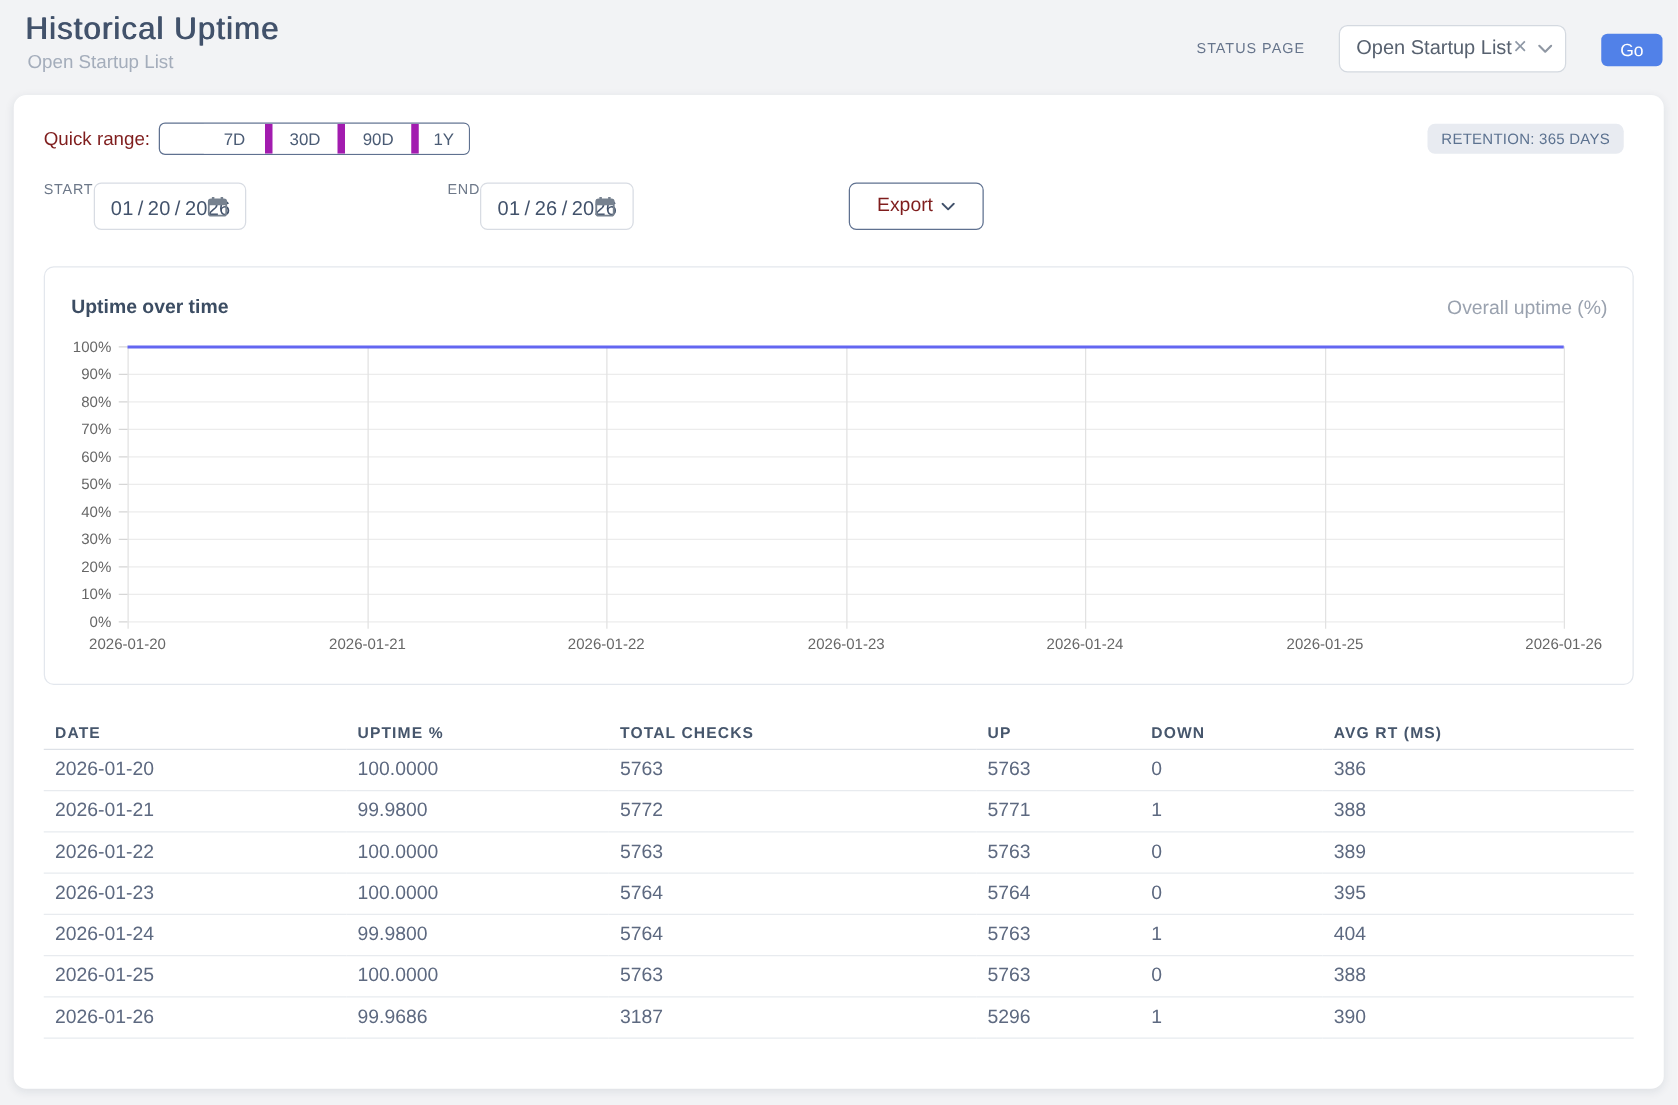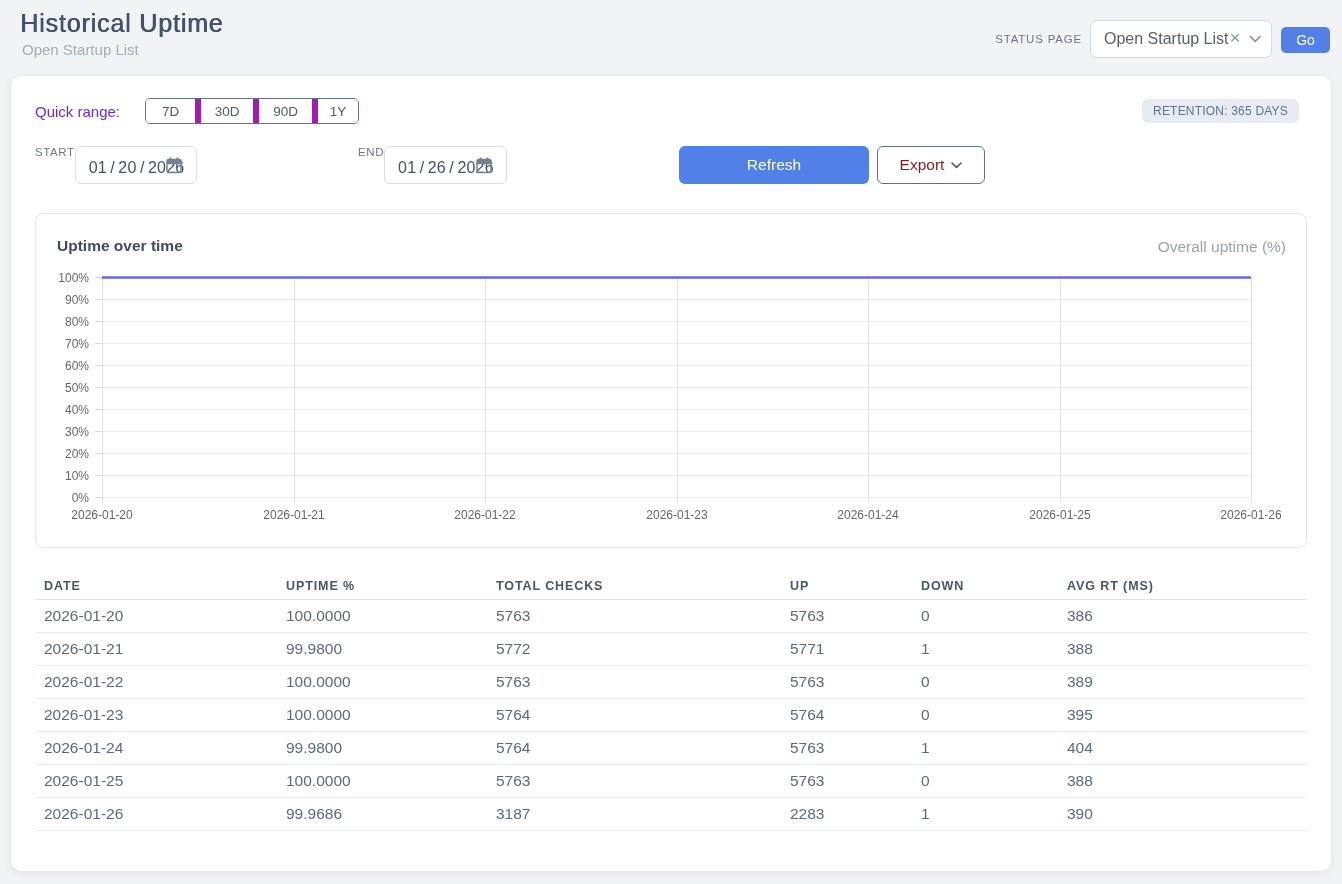--- a/index.html
+++ b/index.html
@@ -1,33 +1,33 @@
 <!DOCTYPE html>
 <html><head>
 <meta charset="utf-8">
 <style>
 * { box-sizing: border-box; margin: 0; padding: 0; }
 html,body { width: 1342px; height: 884px; background: #f2f3f5; font-family: "Liberation Sans", sans-serif; overflow: hidden; position: relative; }
 
 .hdr-title { position: absolute; left: 20px; top: 8px; }
 .hdr-title h1 { font-size: 25px; font-weight: 400; color: #42526b; letter-spacing: 0.85px; line-height: 30px; text-shadow: 0.7px 0 0 #42526b; }
 .hdr-title .sub { font-size: 15px; color: #a4adbb; margin-top: 3px; margin-left: 2px; }
-.hdr-right { position: absolute; right: 12px; top: 14px; height: 50px; display: flex; align-items: center; }
+.hdr-right { position: absolute; right: 12px; top: 14px; height: 50px; display: flex; align-items: center; gap: 19px; }
 .sp-label { font-size: 11.5px; font-weight: 500; color: #67758c; letter-spacing: 0.8px; margin-right: 8px; }
 .sp-select { width: 182px; height: 38px; background: #fff; border: 1px solid #d4d9e0; border-radius: 7px; display: flex; align-items: center; padding: 0 10px 0 13px; }
 .sp-select .txt { font-size: 16px; color: #57616f; white-space: nowrap; }
 .sp-select .x { font-size: 19px; color: #8d97a5; margin-left: 1px; margin-top: -2px; }
 .sp-select svg { margin-left: 8px; }
 .go-btn { width: 49px; height: 26px; margin-left: 9px; margin-top: 2px; background: #5181e8; border-radius: 5px; color: #fff; font-size: 14px; display: flex; align-items: center; justify-content: center; }
 
 .card { position: absolute; left: 11px; top: 76px; width: 1320px; height: 795px; background: #fff; border-radius: 10px; box-shadow: 0 2px 8px rgba(25,39,62,0.09); padding: 22px 24px 20px 24px; }
 
 .row1 { display: flex; align-items: center; height: 26px; }
-.qr-label { font-size: 15px; color: #6d28d9; margin-right: 25px; }
-.qr-group { display: inline-flex; border: 1px solid #5f7190; border-radius: 5px; overflow: hidden; height: 26px; }
+.qr-label { font-size: 15px; color: #7f1d1d; margin-right: 7px; }
+.qr-group { display: inline-flex; border: 1px solid #5f7190; border-radius: 5px; overflow: hidden; height: 26px; padding-left: 35px; }
 .qr-btn { background: #fff; color: #4a5b74; font-size: 13.5px; display: flex; align-items: center; justify-content: center; border-left: 6px solid #a21caf; }
 .qr-btn:first-child { border-left: none; }
 .badge { margin-left: auto; margin-right: 8px; background: #e8ebf1; border-radius: 6px; height: 24px; display: flex; align-items: center; padding: 0 11px; font-size: 12px; font-weight: 500; color: #5c7290; letter-spacing: 0.2px; }
 
 .form-row { display: flex; margin-top: 22px; align-items: flex-end; }
 .fcol { display: flex; flex-direction: row; }
 .flabel { font-size: 11.5px; color: #6d7889; letter-spacing: 0.6px; margin-bottom: 6px; font-weight: 400; }
 .finput { height: 38px; border: 1px solid #d8dce3; border-radius: 6px; background: #fff; display: flex; align-items: center; padding: 6px 12px 0 13px; font-size: 16px; color: #42526b; position: relative; }
 .w1 { width: 305px; margin-right: 18px; }
 .w2 { width: 305px; margin-right: 16px; }
@@ -92,21 +92,20 @@
       <span class="flabel">END</span>
       <div class="finput">
           <span class="date-txt">01 / 26 / 2026</span>
         <svg class="cal-ico" width="16" height="17" viewBox="0 0 16 17">
             <path d="M4.5 0.5 v3 M11.5 0.5 v3" stroke="#76818f" stroke-width="2" fill="none"></path>
             <rect x="1" y="2.5" width="14" height="13" rx="2" fill="none" stroke="#76818f" stroke-width="1.5"></rect>
             <path d="M1 7.2 h14 v-3 a2 2 0 0 0 -2 -2 h-10 a2 2 0 0 0 -2 2 z" fill="#76818f"></path>
           </svg>
       </div>
     </div>
-    <div class="refresh-btn">Refresh</div>
     <div class="export-btn">Export
       <svg width="11" height="7" viewBox="0 0 11 7">
           <path d="M1 1 L5.5 5.5 L10 1" fill="none" stroke="#42526b" stroke-width="1.5" stroke-linecap="round" stroke-linejoin="round"></path>
         </svg>
     </div>
   </div>
 
   <div class="chart-card">
     <div class="cc-title">Uptime over time</div>
     <div class="cc-right">Overall uptime (%)</div>
@@ -242,19 +241,19 @@
           <td>100.0000</td>
           <td>5763</td>
           <td>5763</td>
           <td>0</td>
           <td>388</td>
         </tr>
       <tr>
           <td>2026-01-26</td>
           <td>99.9686</td>
           <td>3187</td>
-          <td>2283</td>
+          <td>5296</td>
           <td>1</td>
           <td>390</td>
         </tr>
     </tbody>
   </table>
 </div>
 
 </body></html>

